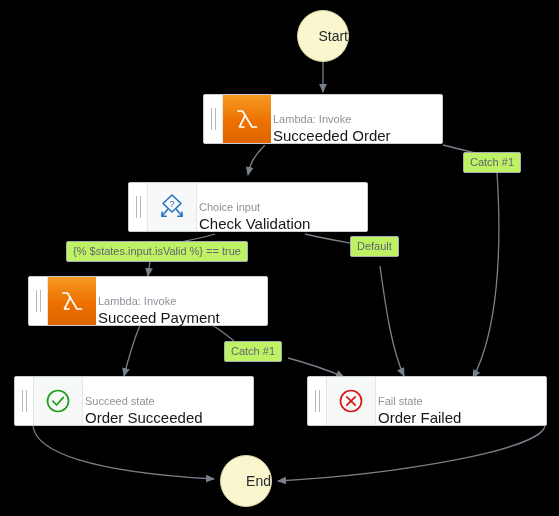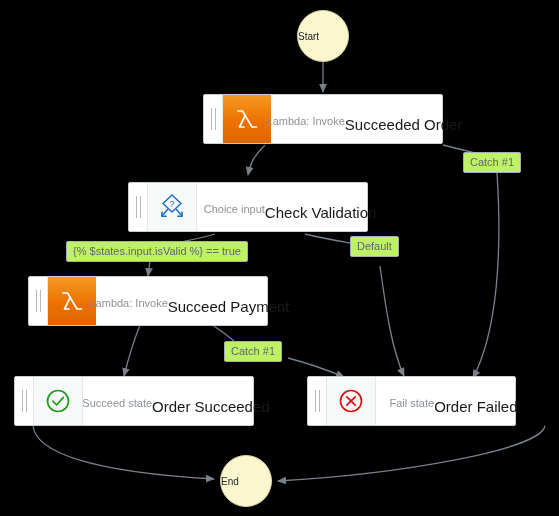--- a/index.html
+++ b/index.html
@@ -25,22 +25,22 @@
   
   .terminal {
     position: absolute;
     width: 52px;
     height: 52px;
     border-radius: 50%;
     background: #FAF6CD;
     border: 1px solid #D9D4A6;
     display: flex;
     align-items: center;
-    justify-content: flex-start;
-    font-size: 10px;
+    justify-content: flex-end;
+    font-size: 14px;
     color: #23282d;
     box-sizing: border-box;
   }
 
   
   .node {
     position: absolute;
     height: 50px;
     background: #ffffff;
     border: 1px solid #c9cdd2;
@@ -76,23 +76,23 @@
   .icon-cell.lambda {
     background: linear-gradient(180deg, #F59A23 0%, #ED7100 55%, #DF6500 100%);
   }
   .icon-cell.plain {
     background: #f7f8f8;
     border-right: 1px solid #e4e6e8;
   }
   .labels {
     flex: 1 1 auto;
     display: flex;
-    flex-direction: row;
+    flex-direction: column;
     justify-content: center;
-    padding-left: 16px;
+    padding-left: 2px;
     min-width: 0;
     margin-top: 20px;
   }
   .sub {
     font-size: 11px;
     color: #8d9299;
     line-height: 13px;
     white-space: nowrap;
   }
   .title {
@@ -230,21 +230,21 @@
         <circle cx="15" cy="15" r="10.5"></circle>
         <path d="M9.8 15.2 L13.6 19 L20.3 11.4"></path>
       </svg>
     </div>
     <div class="labels">
       <div class="sub">Succeed state</div>
       <div class="title">Order Succeeded</div>
     </div>
   </div>
 
-  <div class="node" style="left:307px; top:376px; width:209px;">
+  <div class="node" style="left:307px; top:376px; width:240px;">
     <div class="grip">
         <i></i>
         <i></i>
       </div>
     <div class="icon-cell plain">
       <svg width="30" height="30" viewBox="0 0 30 30" fill="none" stroke="#d91515" stroke-width="1.7" stroke-linecap="round" stroke-linejoin="round">
         <circle cx="15" cy="15" r="10.5"></circle>
         <path d="M10.8 10.8 L19.2 19.2"></path>
         <path d="M19.2 10.8 L10.8 19.2"></path>
       </svg>

